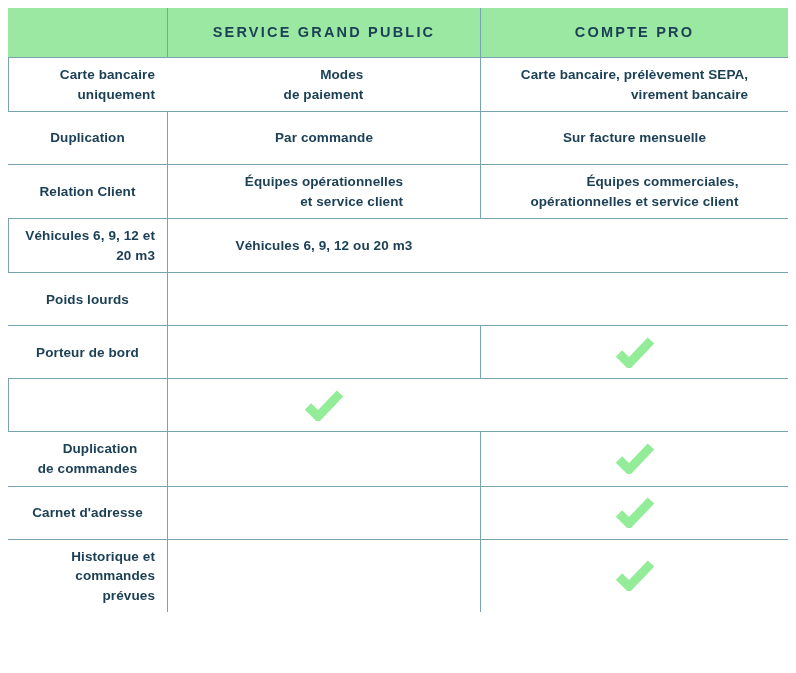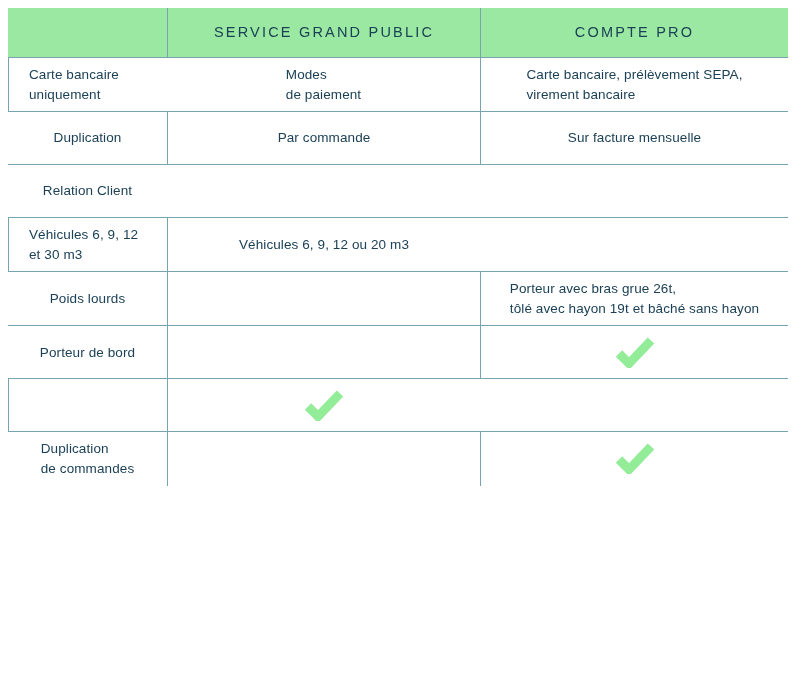--- a/index.html
+++ b/index.html
@@ -30,23 +30,23 @@
   .row.header{
     border-top:none;
     background:var(--header-green);
     min-height:49px;
   }
   .row.last{min-height:61px;}
   .cell{
     display:flex;
     align-items:center;
     justify-content:center;
-    text-align:left;
-    padding:7px 20px;
-    font-weight:normal;
+    text-align:right;
+    padding:7px 12px;
+    font-weight:bold;
     font-size:13.5px;
     line-height:1.45;
     white-space:pre-line;
     letter-spacing:.1px;
   }
   .cell.col2,.cell.col3{
     border-left:1.5px solid var(--line);
   }
   .header .cell{
     font-size:14.5px;
@@ -92,38 +92,40 @@
     <div class="cell col1">Duplication</div>
     <div class="cell col2">Par commande</div>
     <div class="cell col3">
       <span>Sur facture mensuelle</span>
       
     </div>
   </div>
 
   <div class="row">
     <div class="cell col1">Relation Client</div>
+    <div class="cell col2">Équipes opérationnelles
+et service client</div>
+    <div class="cell col3">
+      <span>Équipes commerciales,
+opérationnelles et service client</span>
+      
+    </div>
   </div>
 
   <div class="row">
-    <div class="cell col2">Véhicules 6, 9, 12 et 30 m3</div>
+    <div class="cell col2">Véhicules 6, 9, 12 et 20 m3</div>
     <div class="cell col3">
       <span>Véhicules 6, 9, 12 ou 20 m3</span>
       
     </div>
   </div>
 
   <div class="row">
     <div class="cell col1">Poids lourds</div>
     <div class="cell col2"></div>
-    <div class="cell col3">
-      <span>Porteur avec bras grue 26t,
-tôlé avec hayon 19t et bâché sans hayon</span>
-      
-    </div>
   </div>
 
   <div class="row">
     <div class="cell col1">Porteur de bord</div>
     <div class="cell col2"></div>
     <div class="cell col3">
       <span></span>
       <svg class="check" viewBox="0 0 40 30">
           <polyline points="4,16 14,26 36,3"></polyline>
         </svg>
@@ -145,16 +147,37 @@
 de commandes</div>
     <div class="cell col2"></div>
     <div class="cell col3">
       <span></span>
       <svg class="check" viewBox="0 0 40 30">
           <polyline points="4,16 14,26 36,3"></polyline>
         </svg>
     </div>
   </div>
 
+  <div class="row">
+    <div class="cell col1">Carnet d'adresse</div>
+    <div class="cell col2"></div>
+    <div class="cell col3">
+      <span></span>
+      <svg class="check" viewBox="0 0 40 30">
+          <polyline points="4,16 14,26 36,3"></polyline>
+        </svg>
+    </div>
+  </div>
 
 
+  <div class="row last">
+    <div class="cell col1">Historique et
+commandes prévues</div>
+    <div class="cell col2"></div>
+    <div class="cell col3">
+      <span></span>
+      <svg class="check" viewBox="0 0 40 30">
+          <polyline points="4,16 14,26 36,3"></polyline>
+        </svg>
+    </div>
+  </div>
 
 </div>
 
 </body></html>

